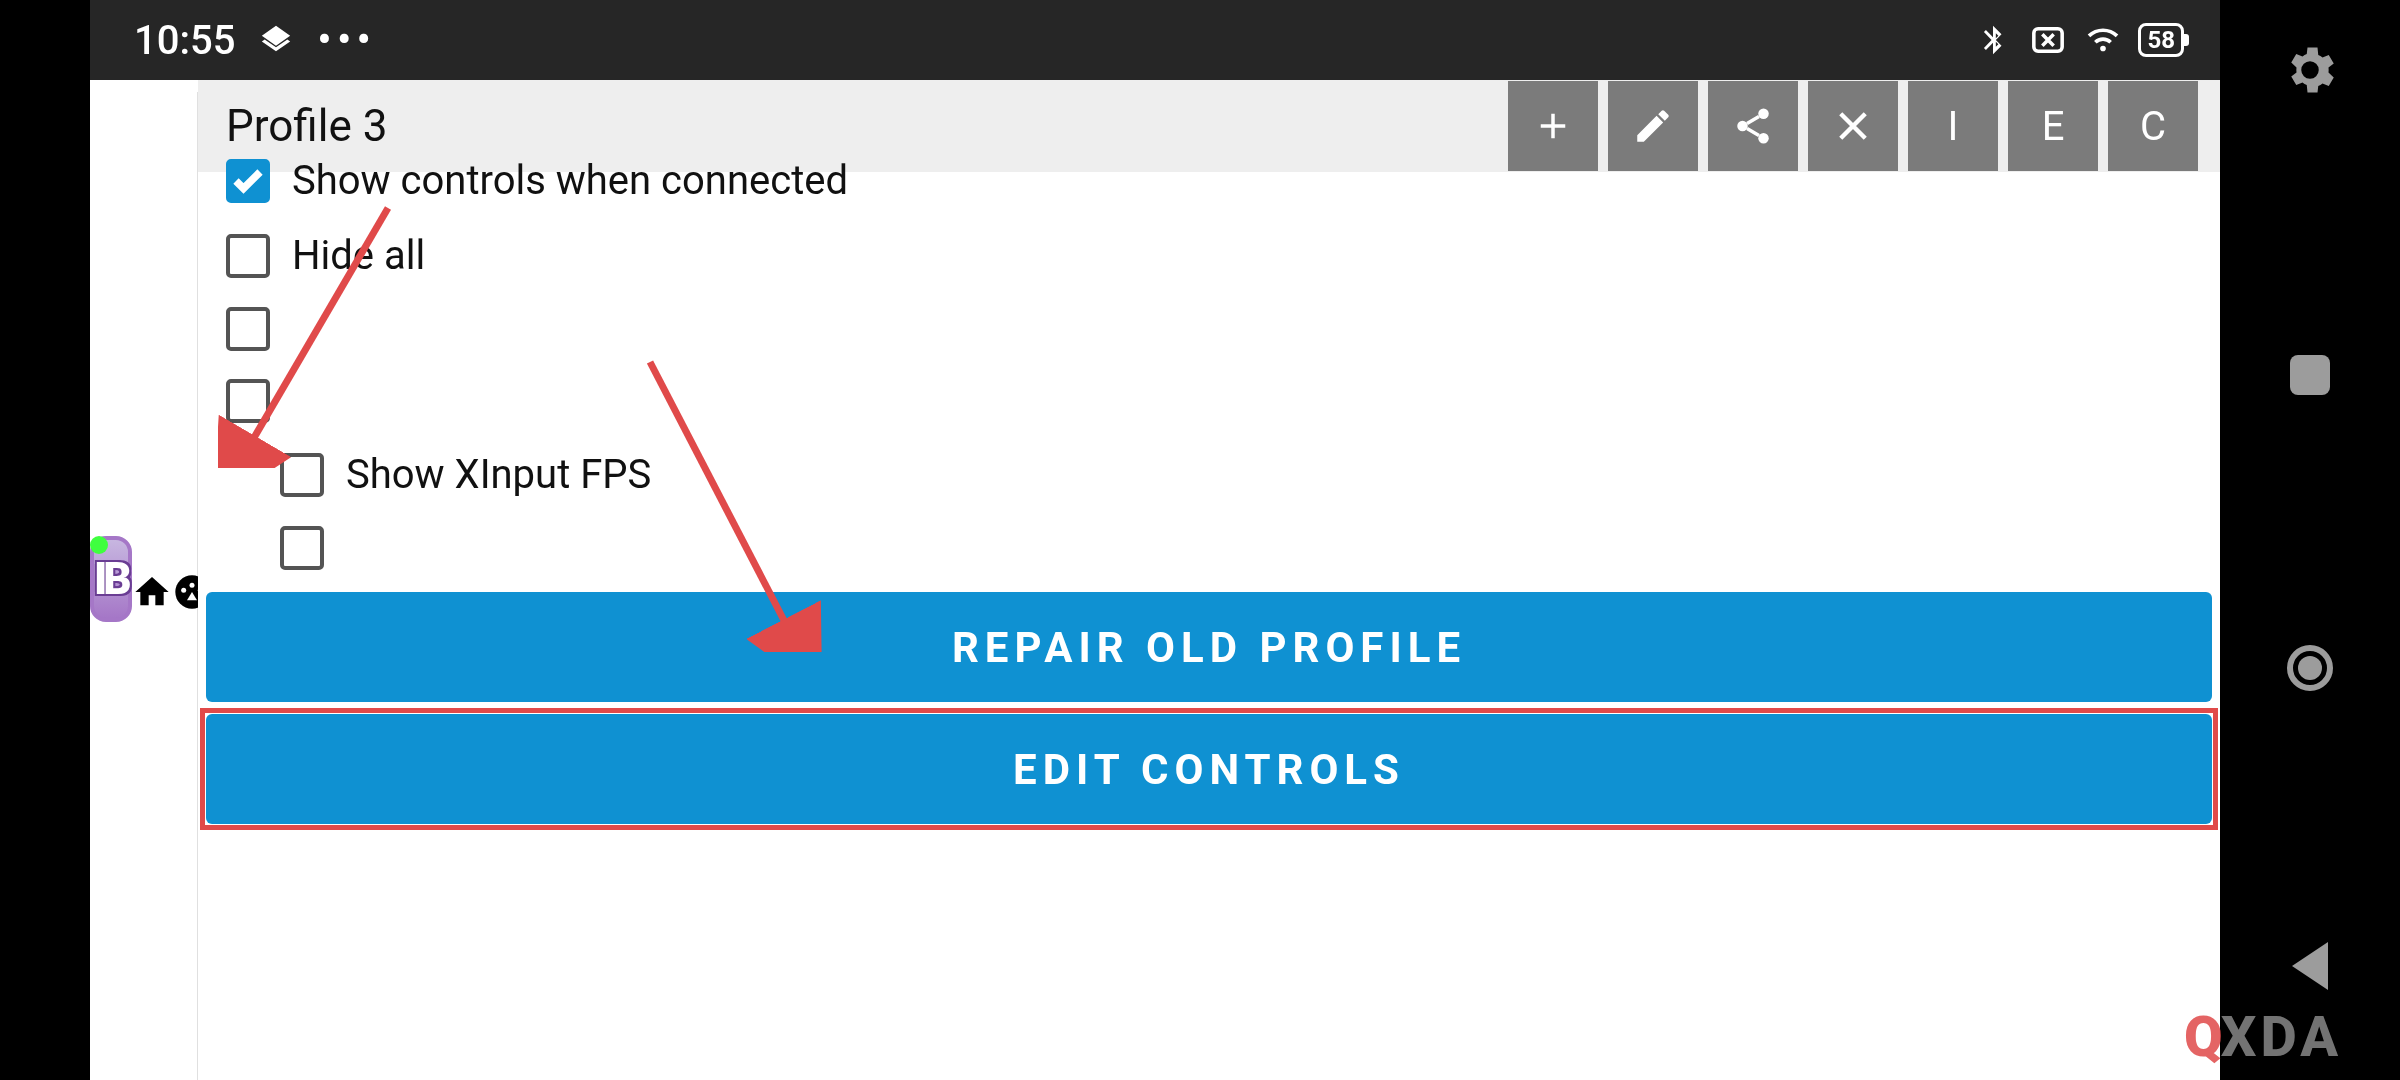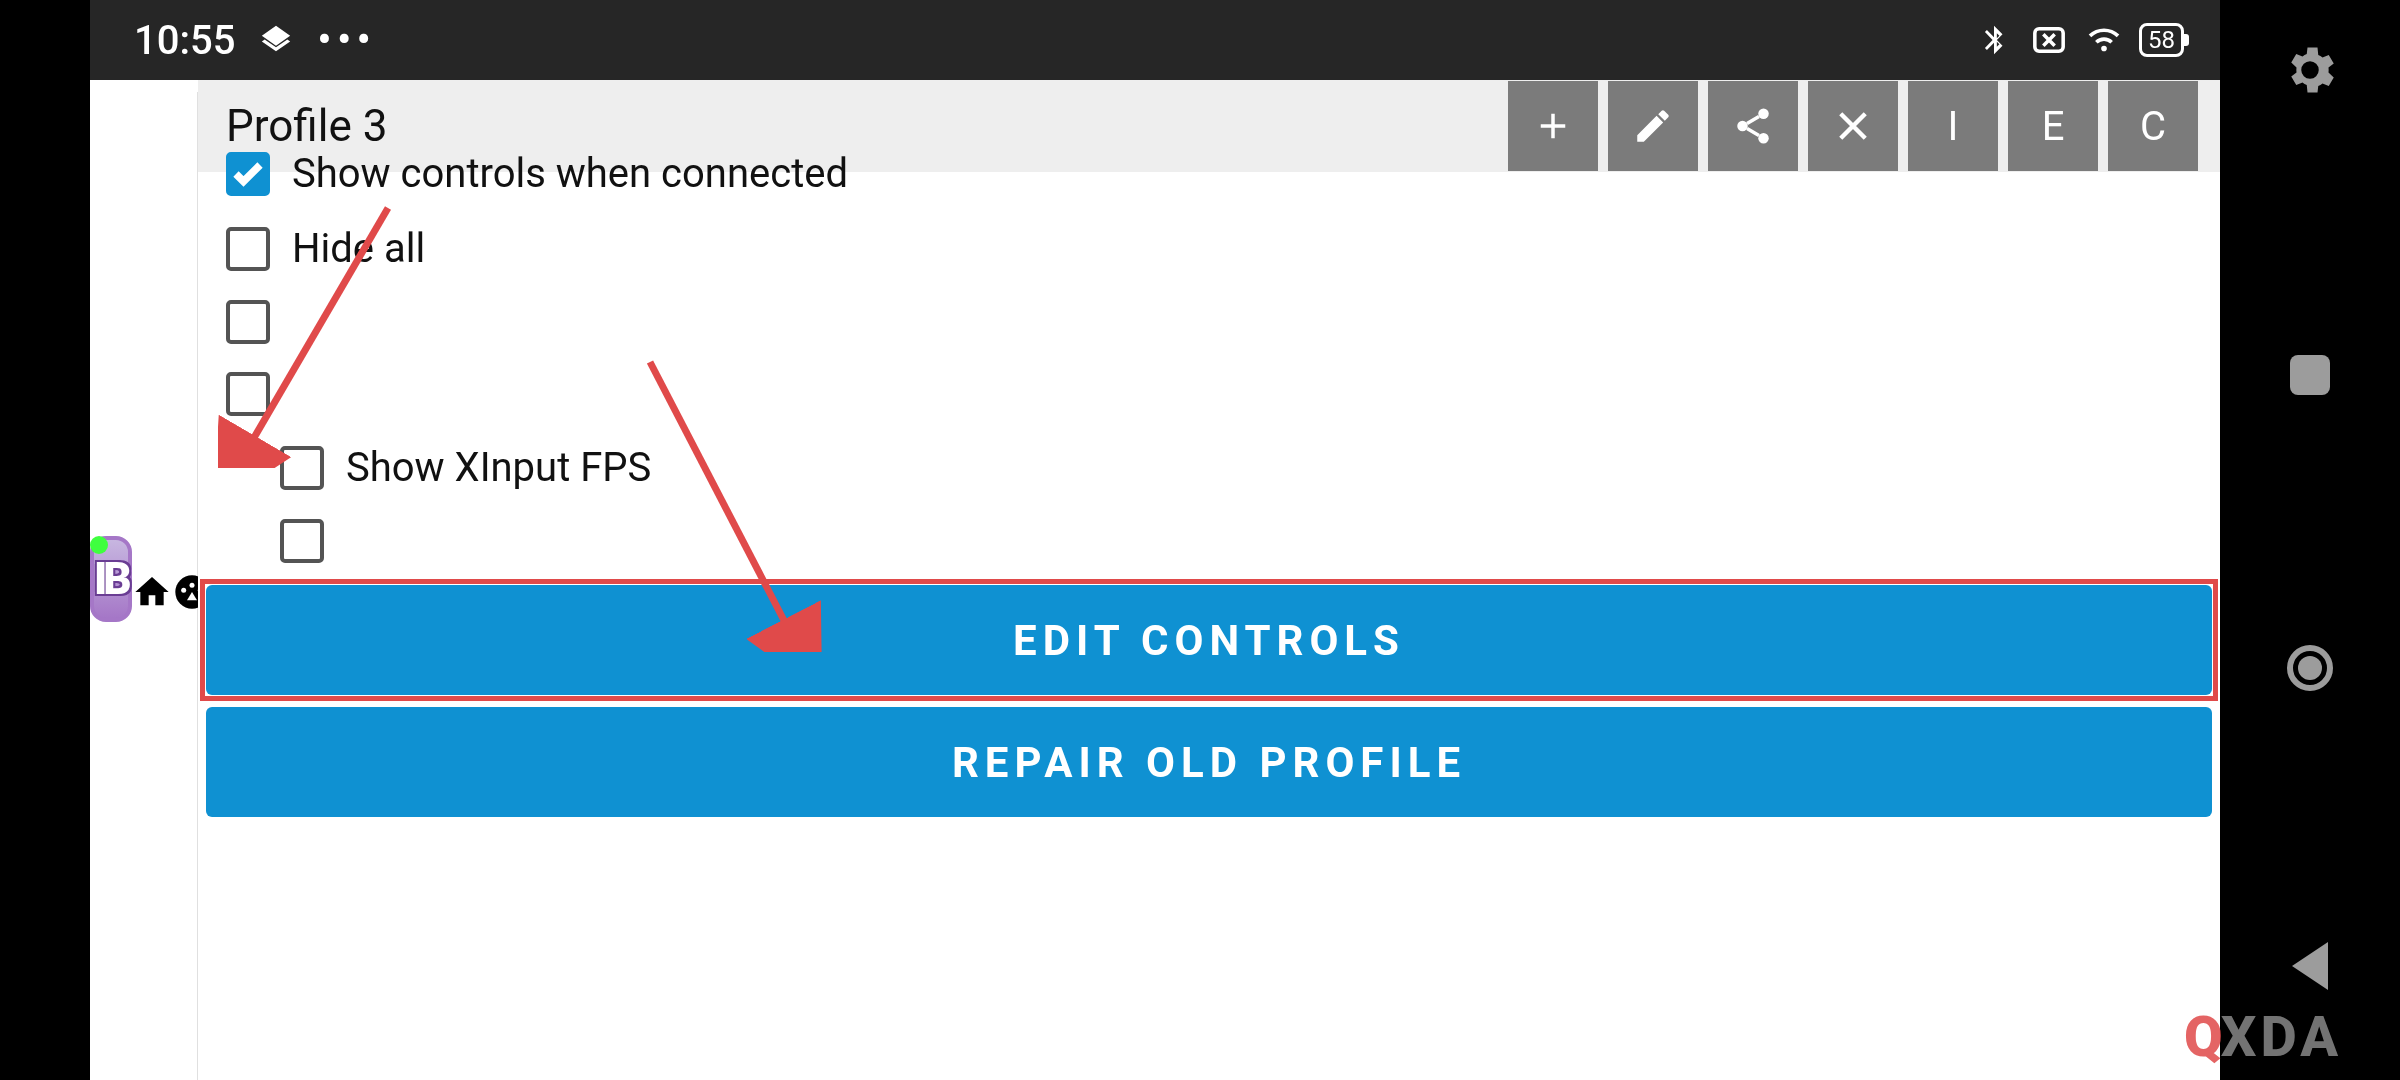--- a/index.html
+++ b/index.html
@@ -38,21 +38,21 @@
     justify-content:space-between;
     padding:0 36px 0 44px;
     color:#fff;
   }
   .status-left { display:flex; align-items:center; gap:24px; }
   .status-time { font-size:40px; font-weight:500; }
   .status-left svg { width:34px; height:34px; fill:#fff; }
   .status-dots { font-size:38px; letter-spacing:6px; font-weight:700; }
   .status-right { display:flex; align-items:center; gap:18px; }
   .status-right svg { height:34px; fill:#fff; }
-  .status-batt { font-size:24px; border:3px solid #fff; border-radius:8px; padding:0 6px; position:relative; font-weight:400; }
+  .status-batt { font-size:24px; border:3px solid #fff; border-radius:8px; padding:0 6px; position:relative; font-weight:700; }
   .status-batt::after { content:''; position:absolute; right:-8px; top:8px; width:5px; height:12px; background:#fff; border-radius:0 3px 3px 0; }
 
   .app-area {
     position:absolute;
     left:90px; top:80px;
     width:2130px; height:1000px;
     background:#fff;
     overflow:hidden;
   }
 
@@ -114,21 +114,21 @@
     cursor:pointer;
   }
   .header-btn svg { width:42px; height:42px; fill:#fff; }
   .header-btn-txt { font-weight:400; }
 
   .content {
     position:absolute;
     left:108px; top:92px;
     width:2022px; height:908px;
     background:#fff;
-    padding:0 8px;
+    padding:7px 8px;
   }
   .check-row {
     display:flex; align-items:center;
     gap:22px;
     padding:14px 0 14px 20px;
     font-size:40px;
     color:#111;
   }
   .check-row.first { padding-top:0; margin-top:-22px; }
   .check-row.sub { padding-left:74px; }
@@ -311,22 +311,22 @@
 
       <div class="check-row sub">
         <div class="checkbox"></div>
         <span>Show XInput FPS</span>
       </div>
 
       <div class="check-row sub">
         <div class="checkbox"></div>
       </div>
 
+      <div class="big-btn">REPAIR OLD PROFILE</div>
       <div class="big-btn highlighted-red">EDIT CONTROLS</div>
-      <div class="big-btn">REPAIR OLD PROFILE</div>
     </div>
 
     <svg class="annot-arrow arrow1" viewBox="0 0 200 270">
       <defs>
           <marker id="ah1" markerWidth="12" markerHeight="12" refX="2" refY="6" orient="auto">
             <path d="M0 0L12 6L0 12z" fill="#e04a4a"></path>
           </marker>
         </defs>
       <line x1="170" y1="10" x2="30" y2="250" stroke="#e04a4a" stroke-width="7" marker-end="url(#ah1)"></line>
     </svg>

